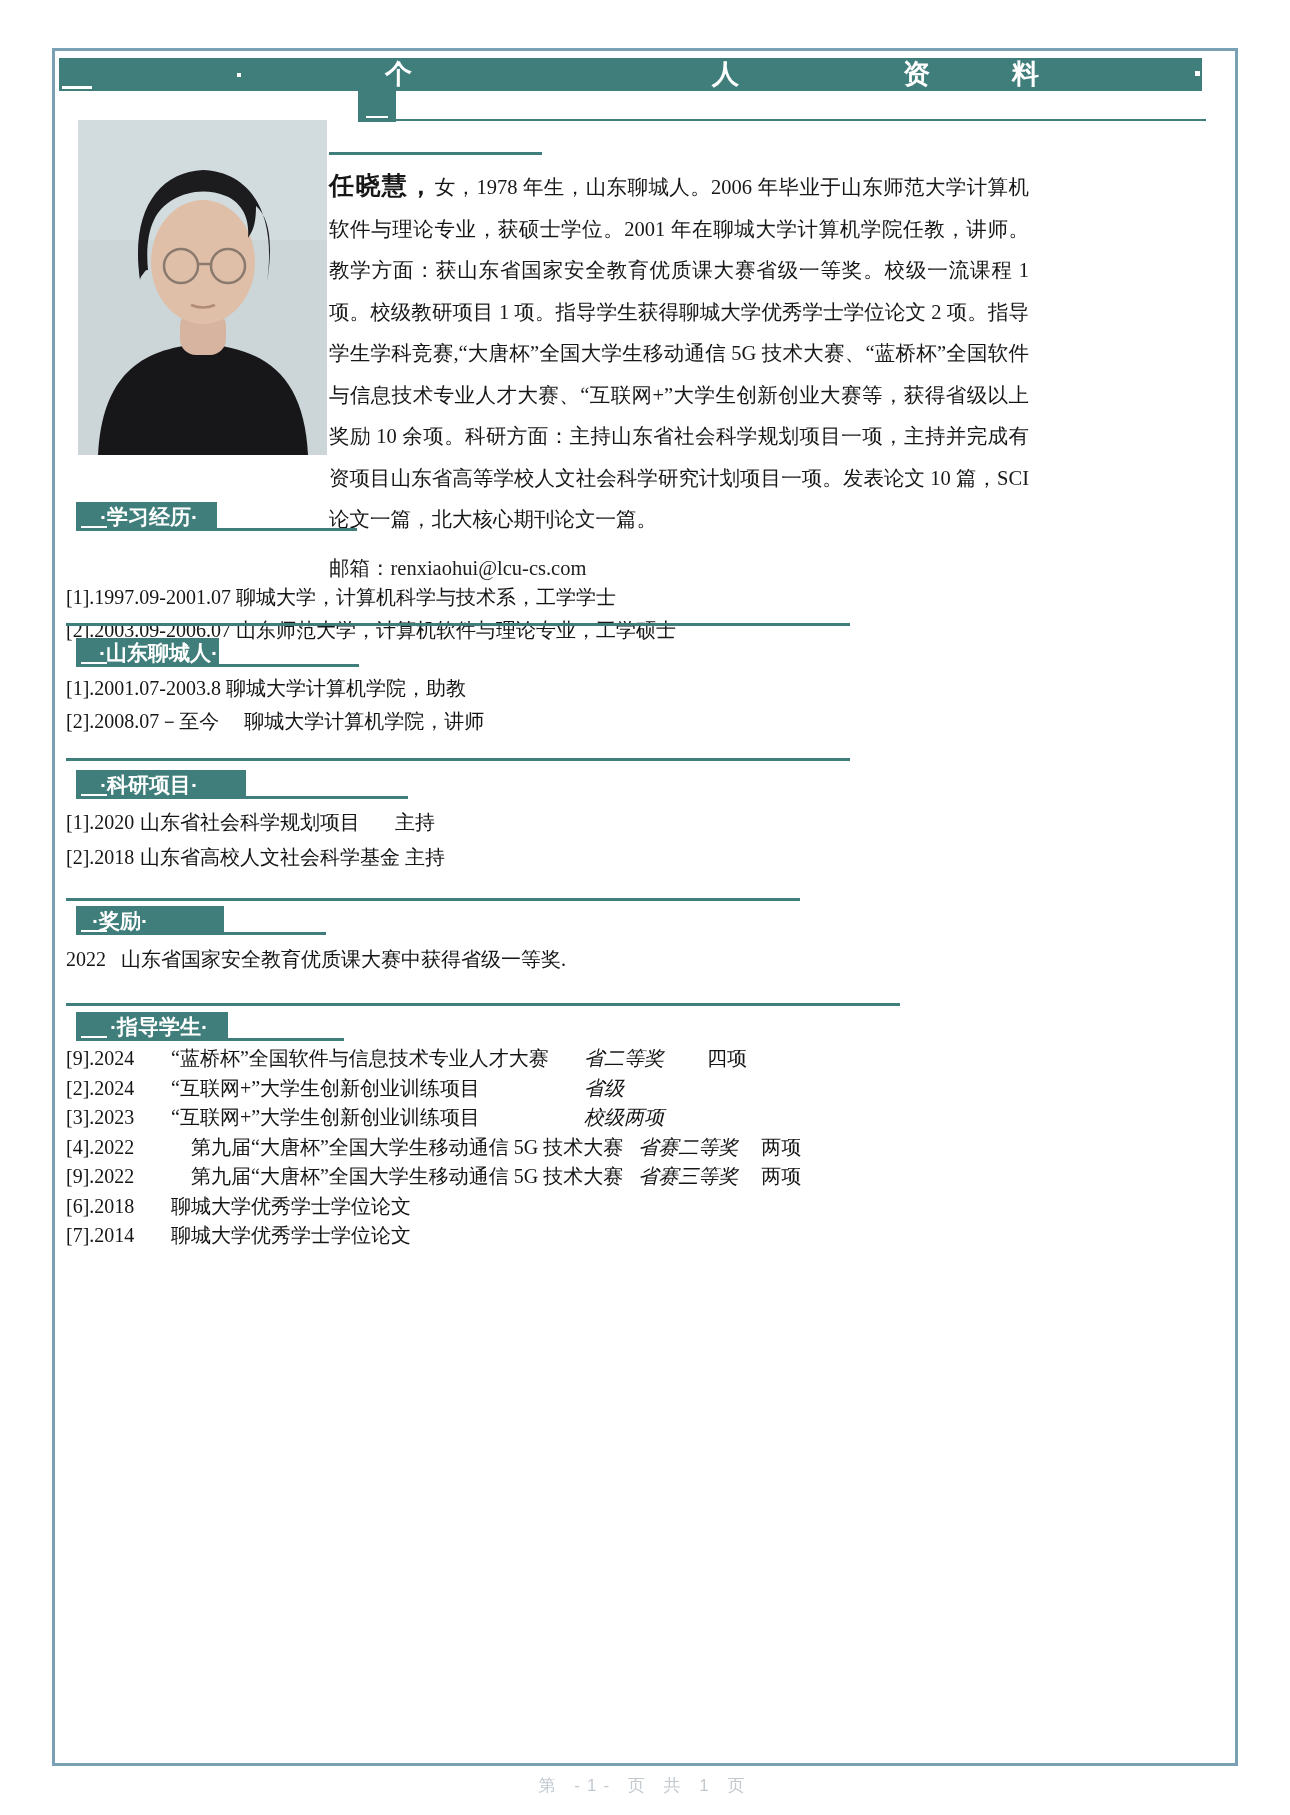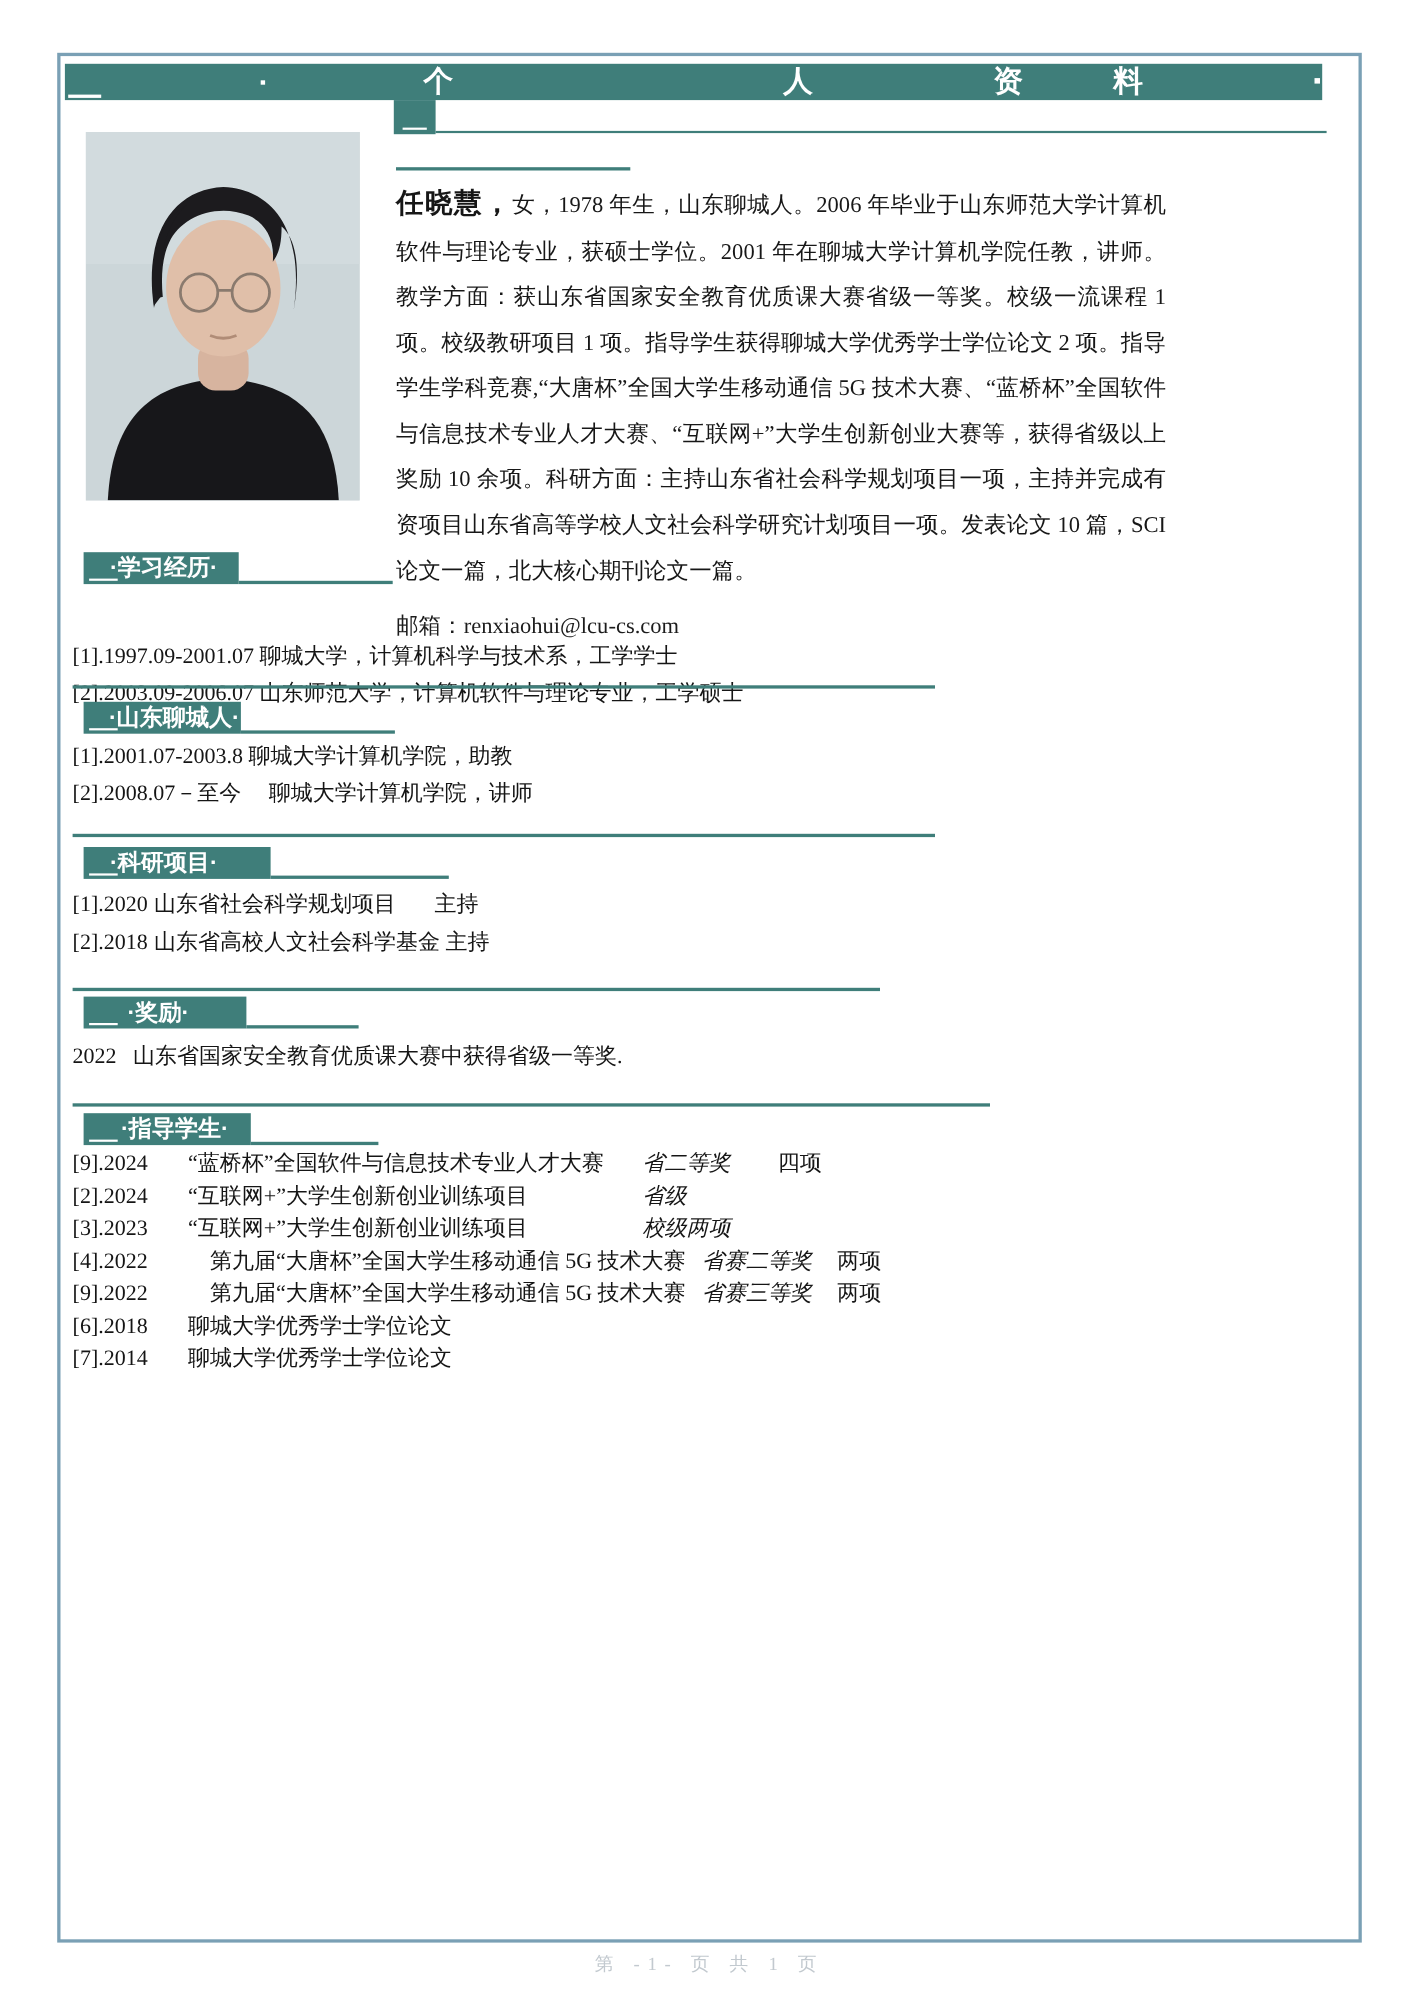--- a/index.html
+++ b/index.html
@@ -30,21 +30,21 @@
   .bar-underscore{position:absolute;left:3px;top:28px;width:30px;height:3px;background:#ffffff;}
 
   .under-bar-rect{position:absolute;left:306px;top:43px;width:38px;height:31px;background:#3f7e7a;}
   .under-bar-rect .inner-line{position:absolute;left:8px;bottom:4px;width:22px;height:2px;background:#ffffff;}
   .under-bar-line{position:absolute;left:344px;top:71px;width:810px;height:2px;background:#3f7e7a;}
 
   
   .photo{position:absolute;left:26px;top:72px;width:249px;height:335px;overflow:hidden;background:#ccd6d9;}
 
   
-  .bio-col{position:absolute;left:308px;top:100px;width:700px;}
+  .bio-col{position:absolute;left:277px;top:100px;width:700px;}
   .name-underline{width:213px;height:3px;background:#3f7e7a;margin-top:4px;}
   .bio-text{
     margin:10px 0 0 0;font-size:20.5px;line-height:41.5px;text-align:justify;
     color:#171717;
   }
   .bio-text b{font-size:25px;font-family:"Liberation Sans","DejaVu Sans",sans-serif;letter-spacing:1px;}
   .email-line{margin-top:13px;font-size:20.5px;}
 
   
   .badge-row{position:absolute;left:24px;display:flex;align-items:flex-end;}
@@ -71,21 +71,21 @@
 
   .stu-rows .row{height:29.5px;line-height:21px;}
   .stu-label{min-width:100px;}
   .stu-title{display:inline-block;min-width:398px;}
   .stu-award{display:inline-block;min-width:118px;margin-left:10px;font-style:italic;}
 
   
   .footer{
     position:absolute;left:0;top:1774px;width:1290px;text-align:center;
     color:#c2c9cf;font-size:17px;letter-spacing:7px;
-    font-family:Liberation Serif, serif;
+    font-family:Liberation Sans, sans-serif;
   }
 </style>
 </head>
 <body>
 
 <div class="page-border"></div>
 
 <div class="content">
 
   <div class="title-bar">
@@ -191,21 +191,21 @@
 
       <div class="row">
         <span class="label res-label">[2].2018</span>
         <span class="res-name">山东省高校人文社会科学基金</span>
         <span>主持</span>
       </div>
     </div>
 
   <div class="divider" style="top:850px;width:734px;"></div>
   <div class="badge-row" style="top:858px;">
-    <div class="badge" style="width:148px;padding-left:40px;">
+    <div class="badge" style="width:148px;padding-left:16px;">
       <span>·奖励·</span>
       <span class="badge-underscore"></span>
     </div>
     <div class="badge-tail" style="width:102px;"></div>
   </div>
   <div class="rows award-row" style="top:898px;">
     <div class="row">
       <span class="award-year">2022</span>
       <span>山东省国家安全教育优质课大赛中获得省级一等奖.</span>
     </div>

